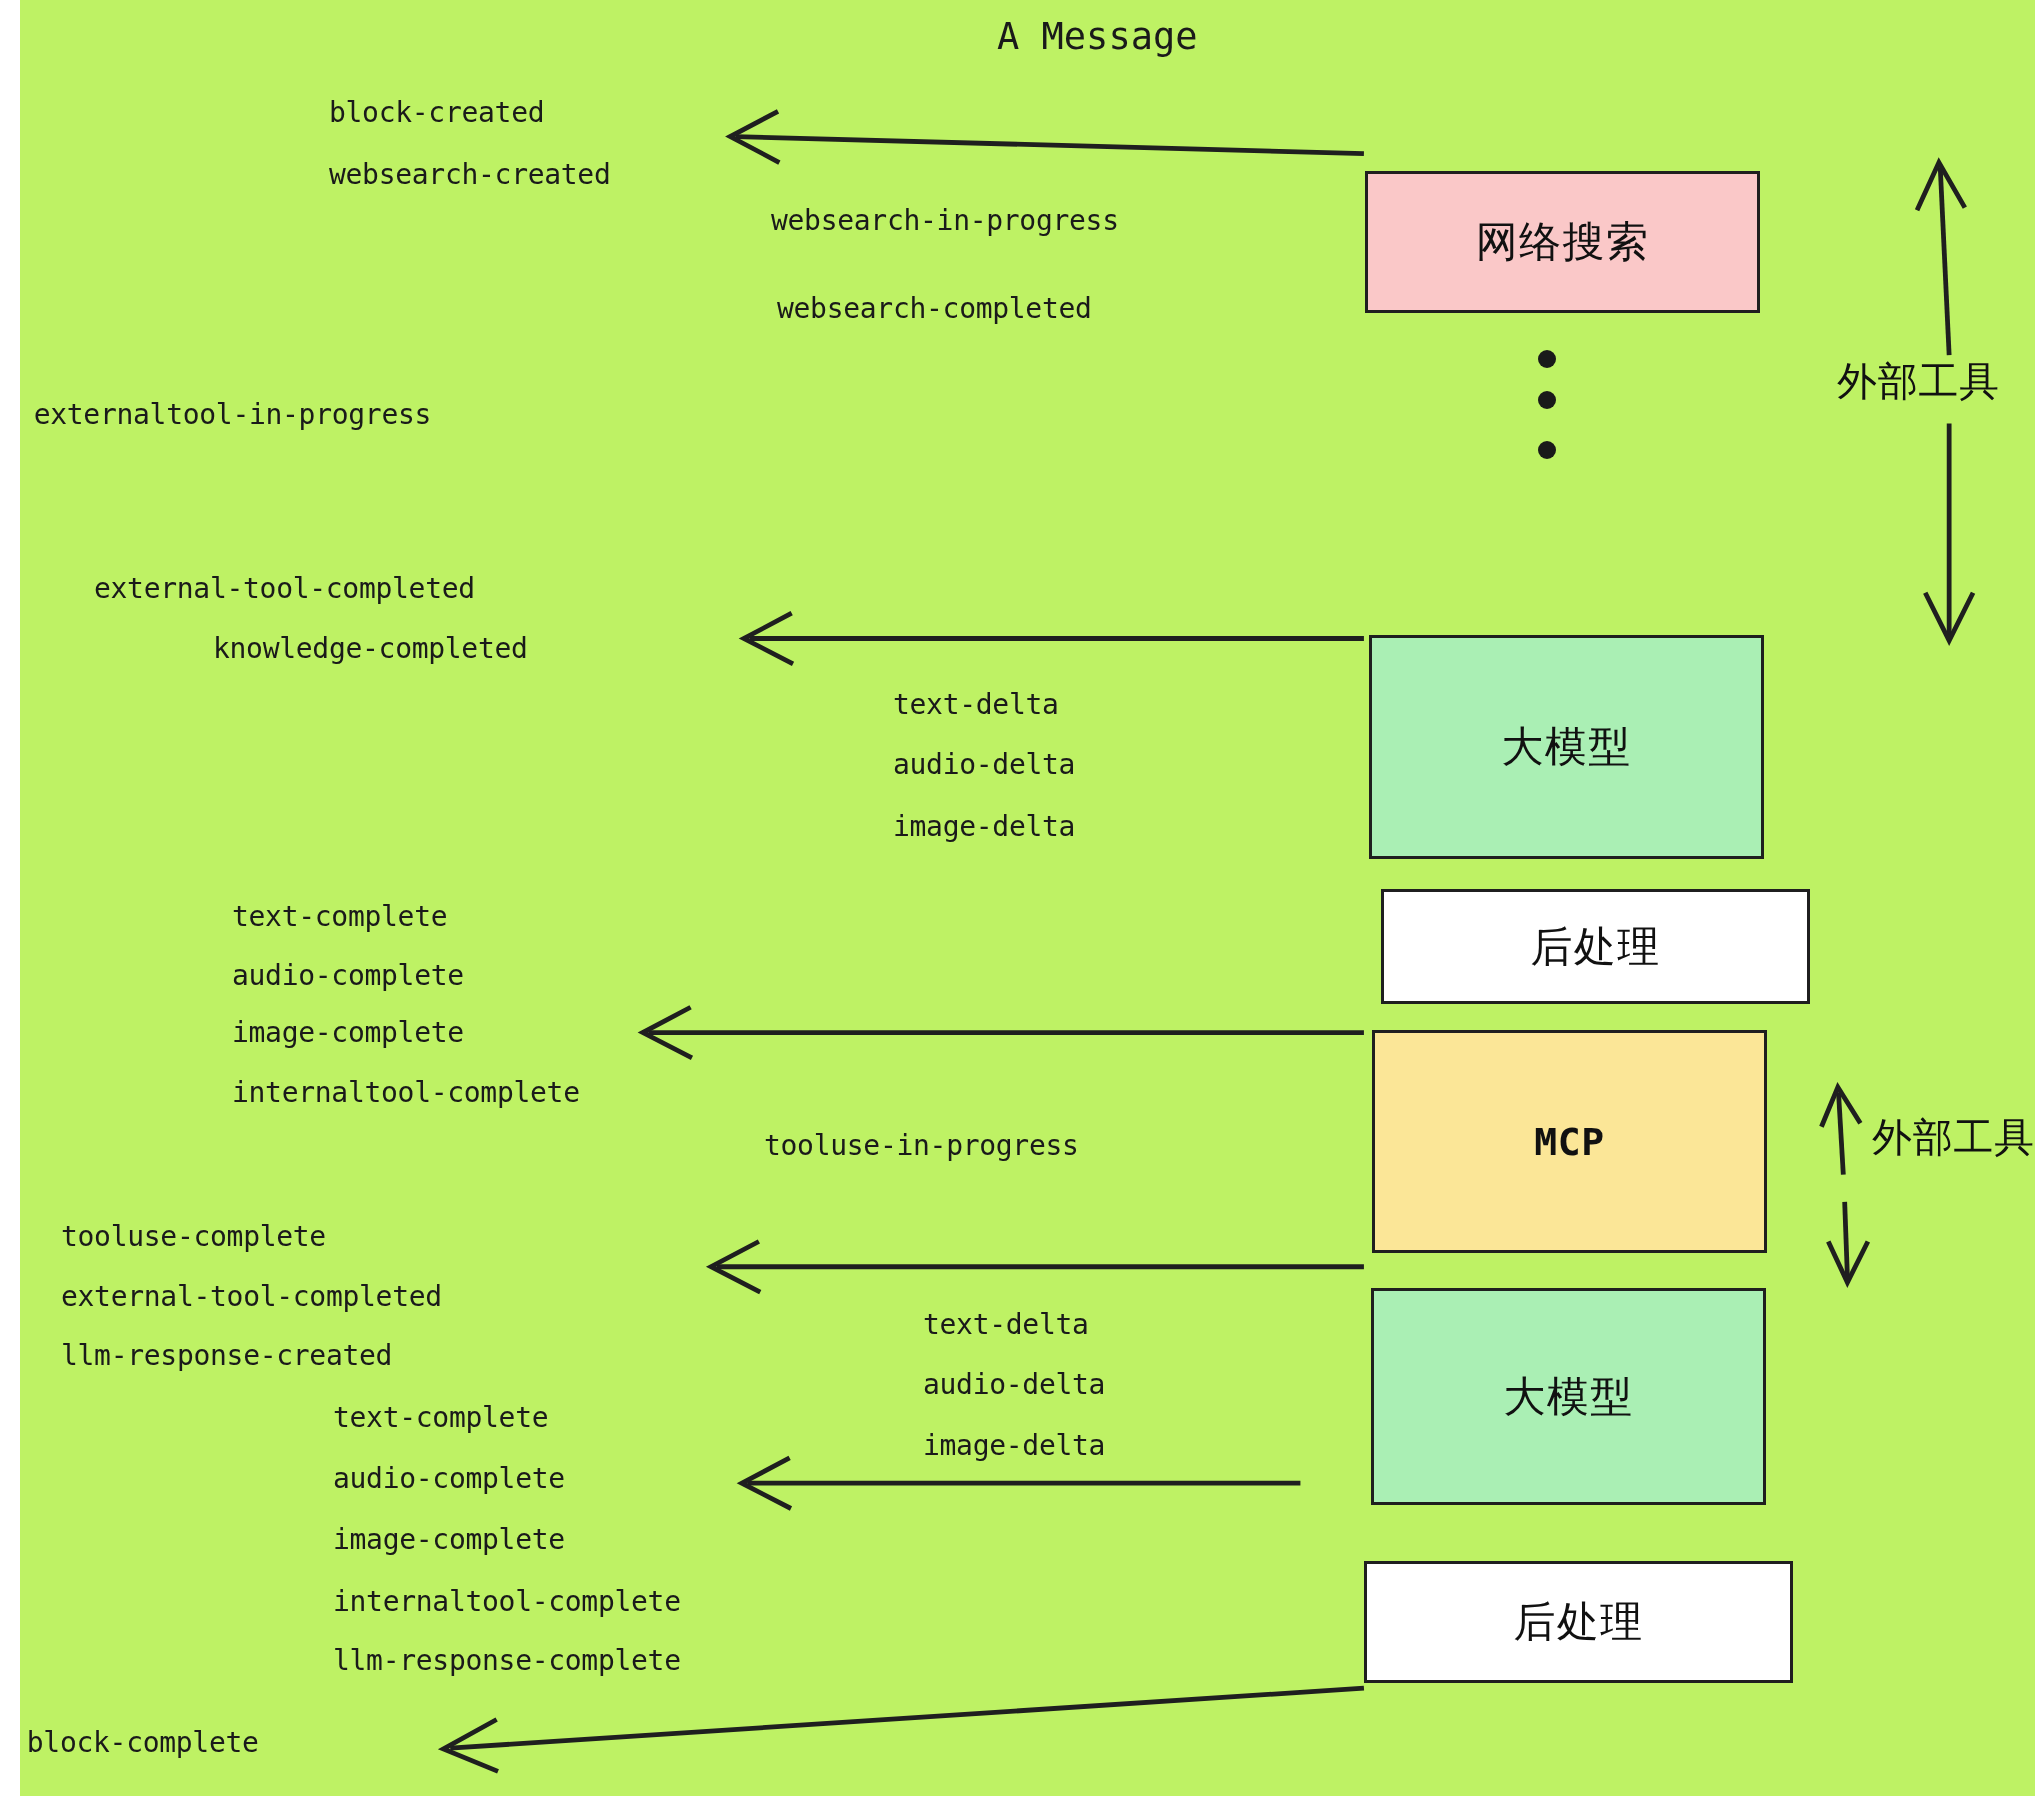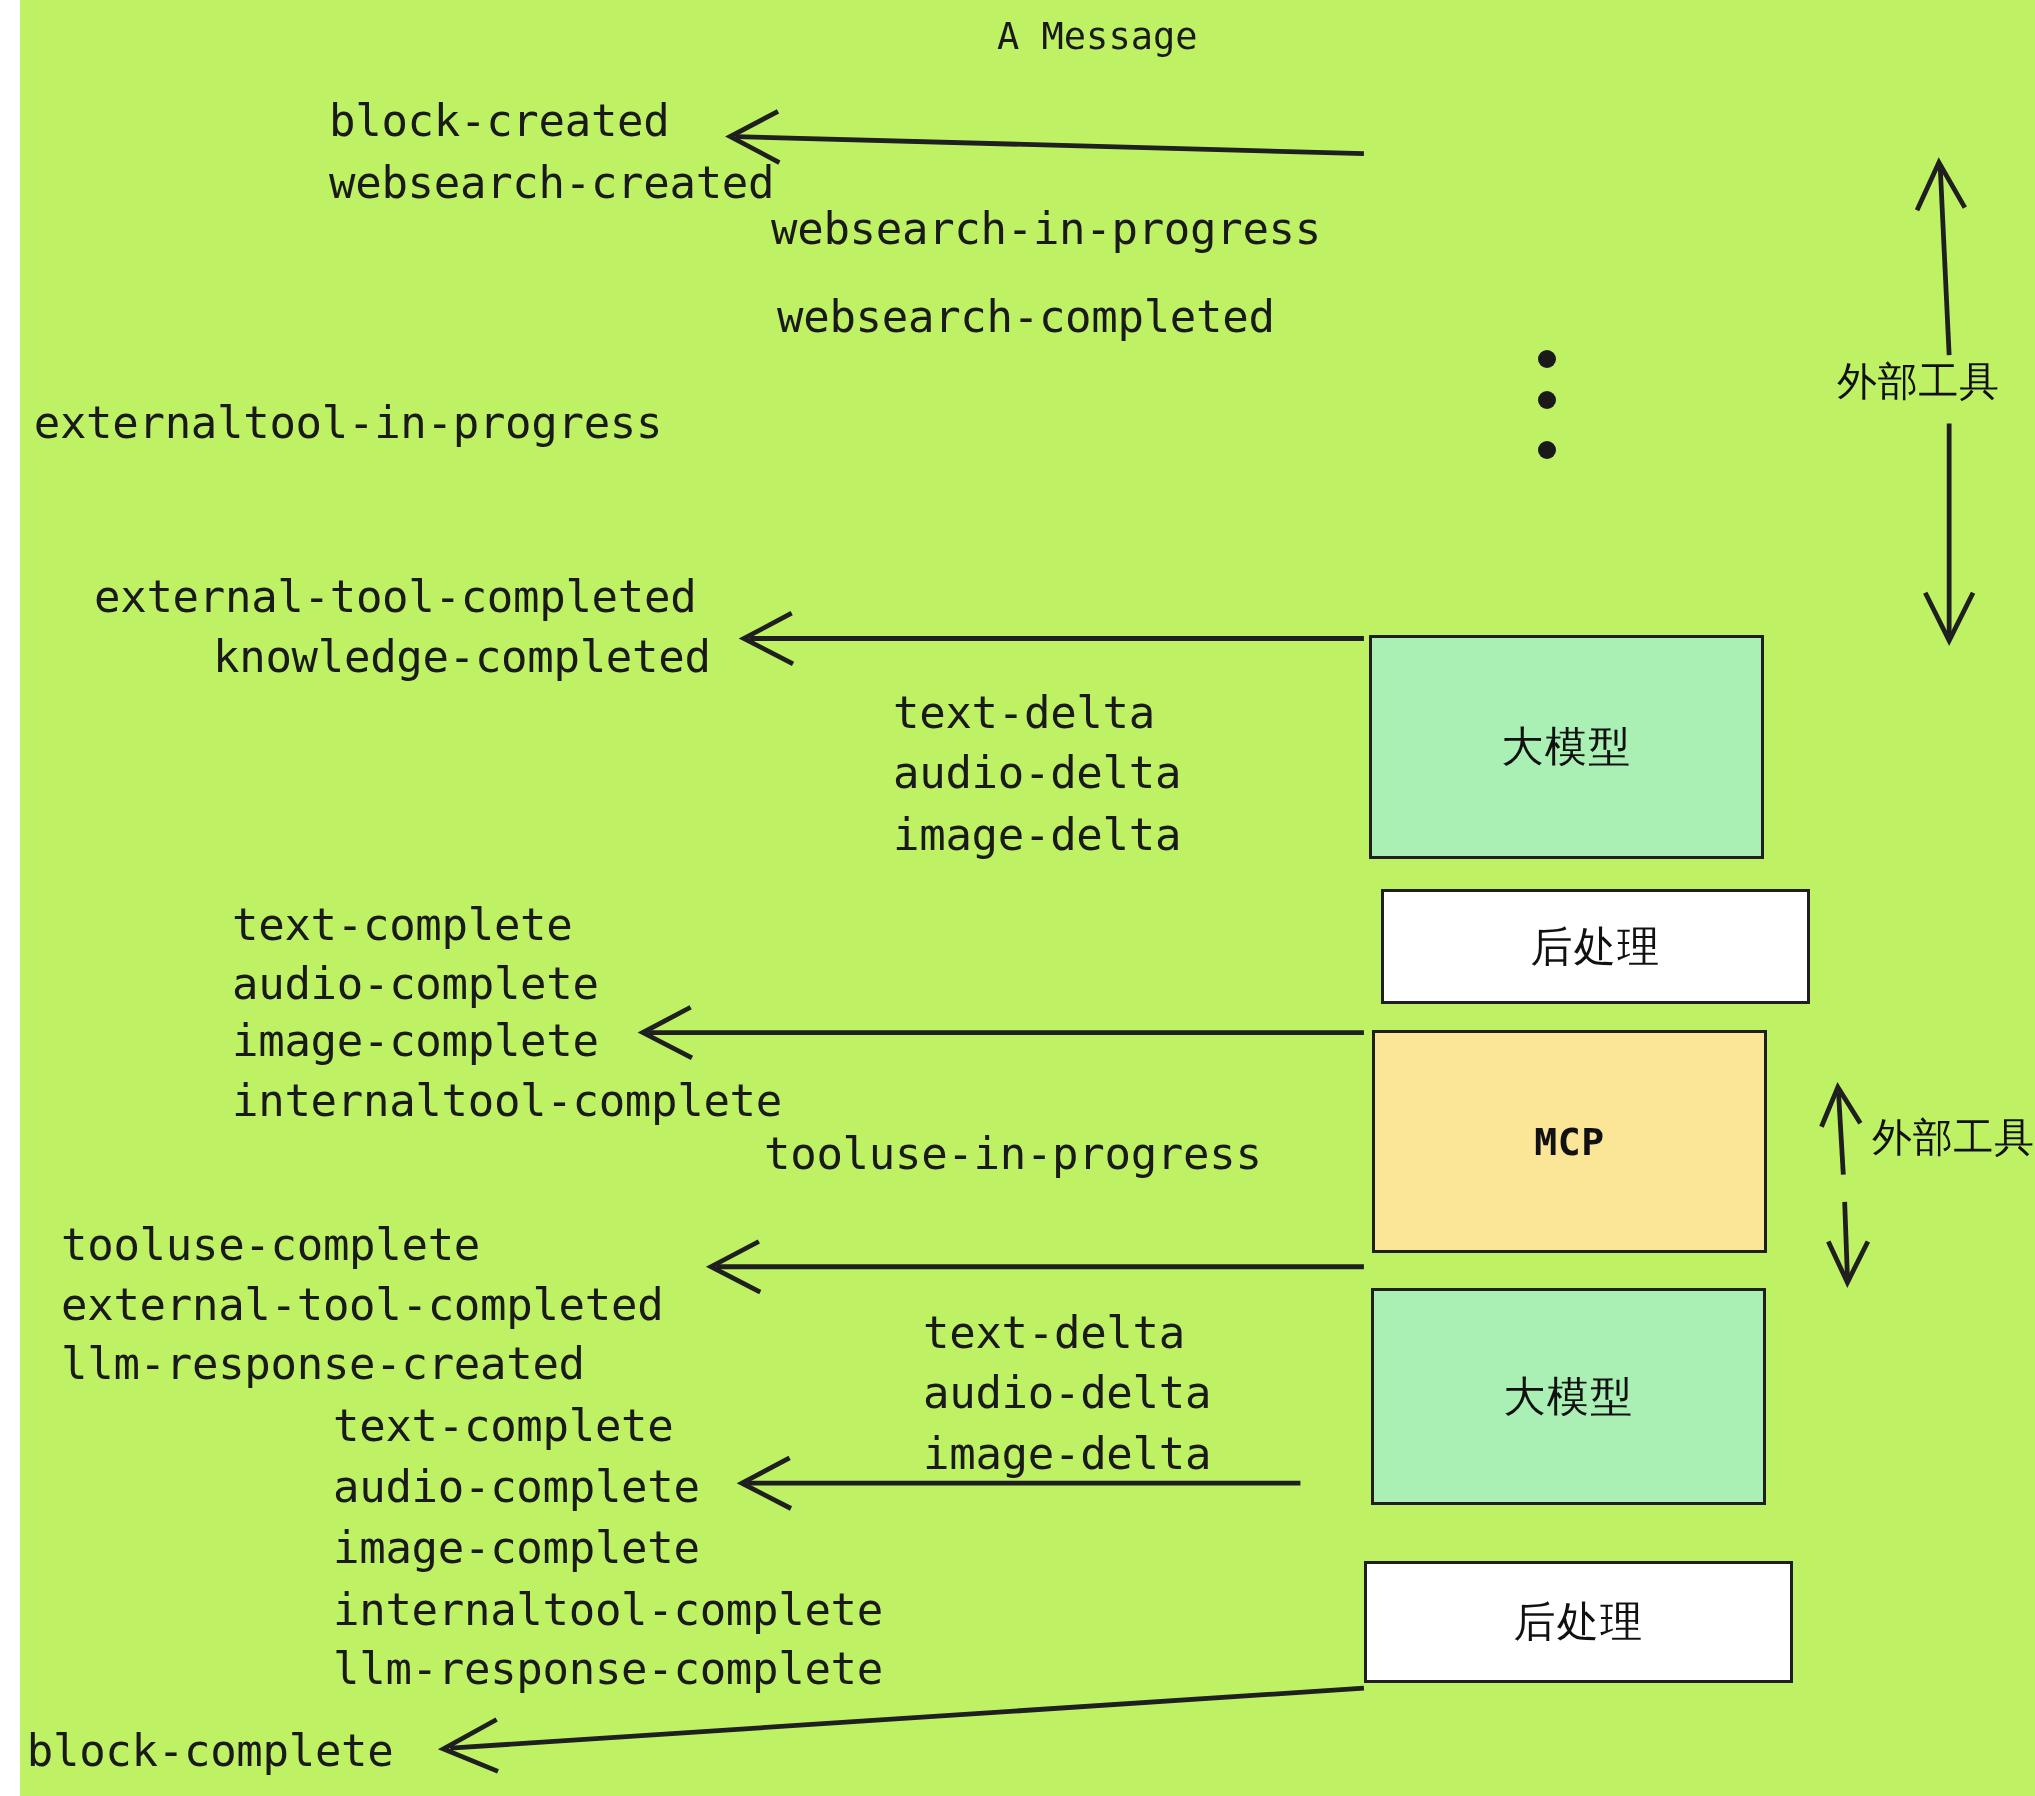--- a/index.html
+++ b/index.html
@@ -13,21 +13,21 @@
     height: 1796px;
     background: #bef264;
     font-family: "DejaVu Sans Mono", "Liberation Mono", monospace;
     overflow: hidden;
     margin-left: 20px;
   }
   
   .evt {
     position: absolute;
     font-family: "DejaVu Sans Mono", "Liberation Mono", monospace;
-    font-size: 44px;
+    font-size: 28px;
     line-height: 1.0;
     color: #1a1a1a;
     white-space: nowrap;
     letter-spacing: -0.3px;
   }
   
   .title {
     position: absolute;
     font-family: "DejaVu Sans Mono", "Liberation Mono", monospace;
     font-size: 37px;
@@ -133,20 +133,23 @@
     </g>
 
     <g>
       <line x1="2672" y1="1760" x2="2676" y2="1870" stroke="#1f1f1f" stroke-width="7"></line>
       <polyline points="2648,1818 2676,1878 2706,1818" fill="none" stroke="#1f1f1f" stroke-width="7"></polyline>
     </g>
   </svg>
 
   <div class="title" style="left:977px; top:15px;">A Message</div>
 
+  <div class="box" style="left:1345px; top:171px; width:395px; height:142px; background:#fac8c8;">
+    <span>网络搜索</span>
+  </div>
 
   <div class="dots" style="left:1518px; top:350px;"></div>
   <div class="dots" style="left:1518px; top:391px;"></div>
   <div class="dots" style="left:1518px; top:441px;"></div>
 
 
   <div class="box" style="left:1349px; top:635px; width:395px; height:224px; background:#aaefb4;">
     <span>大模型</span>
   </div>
 

